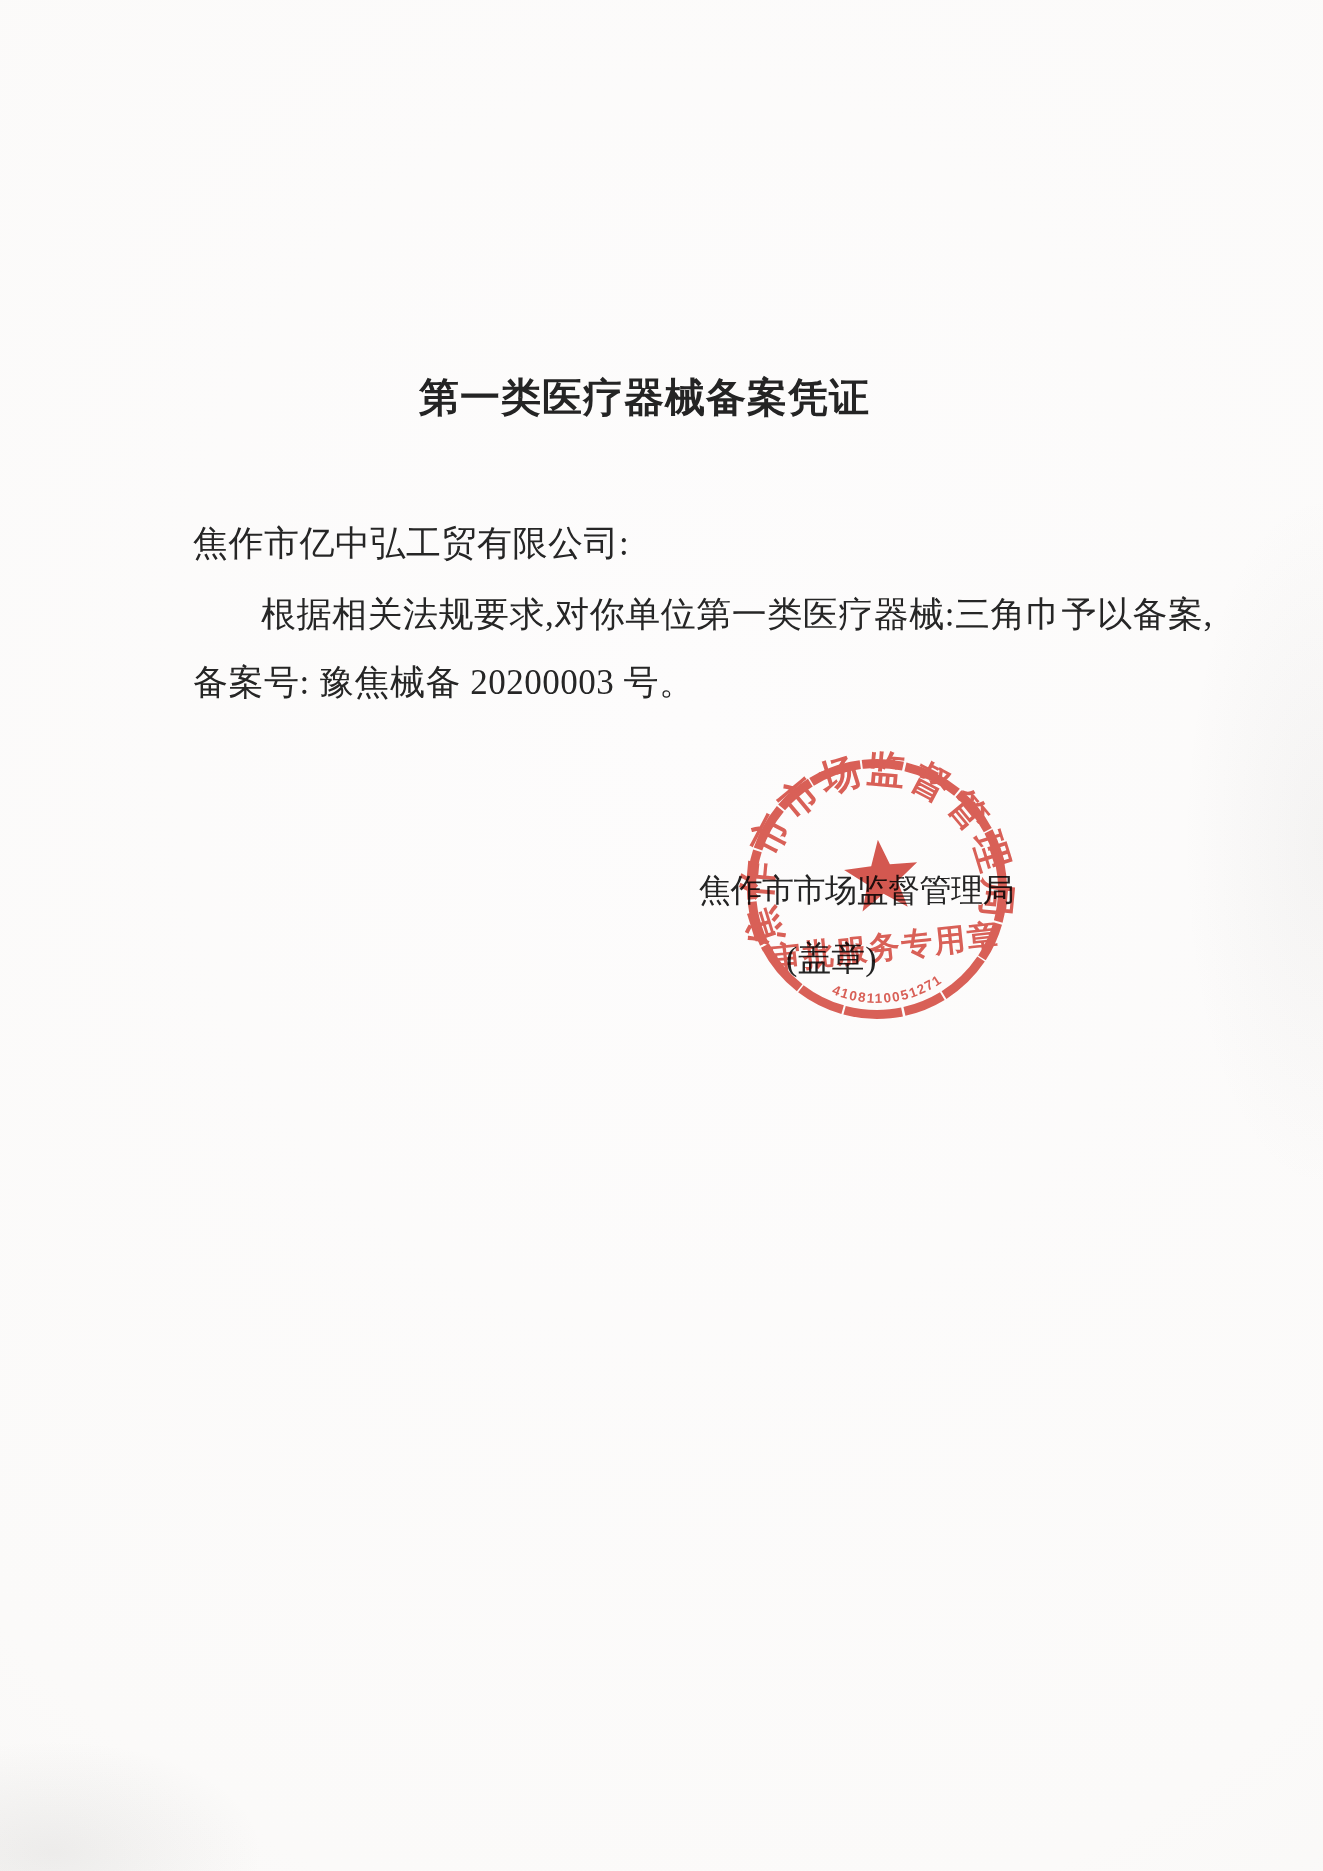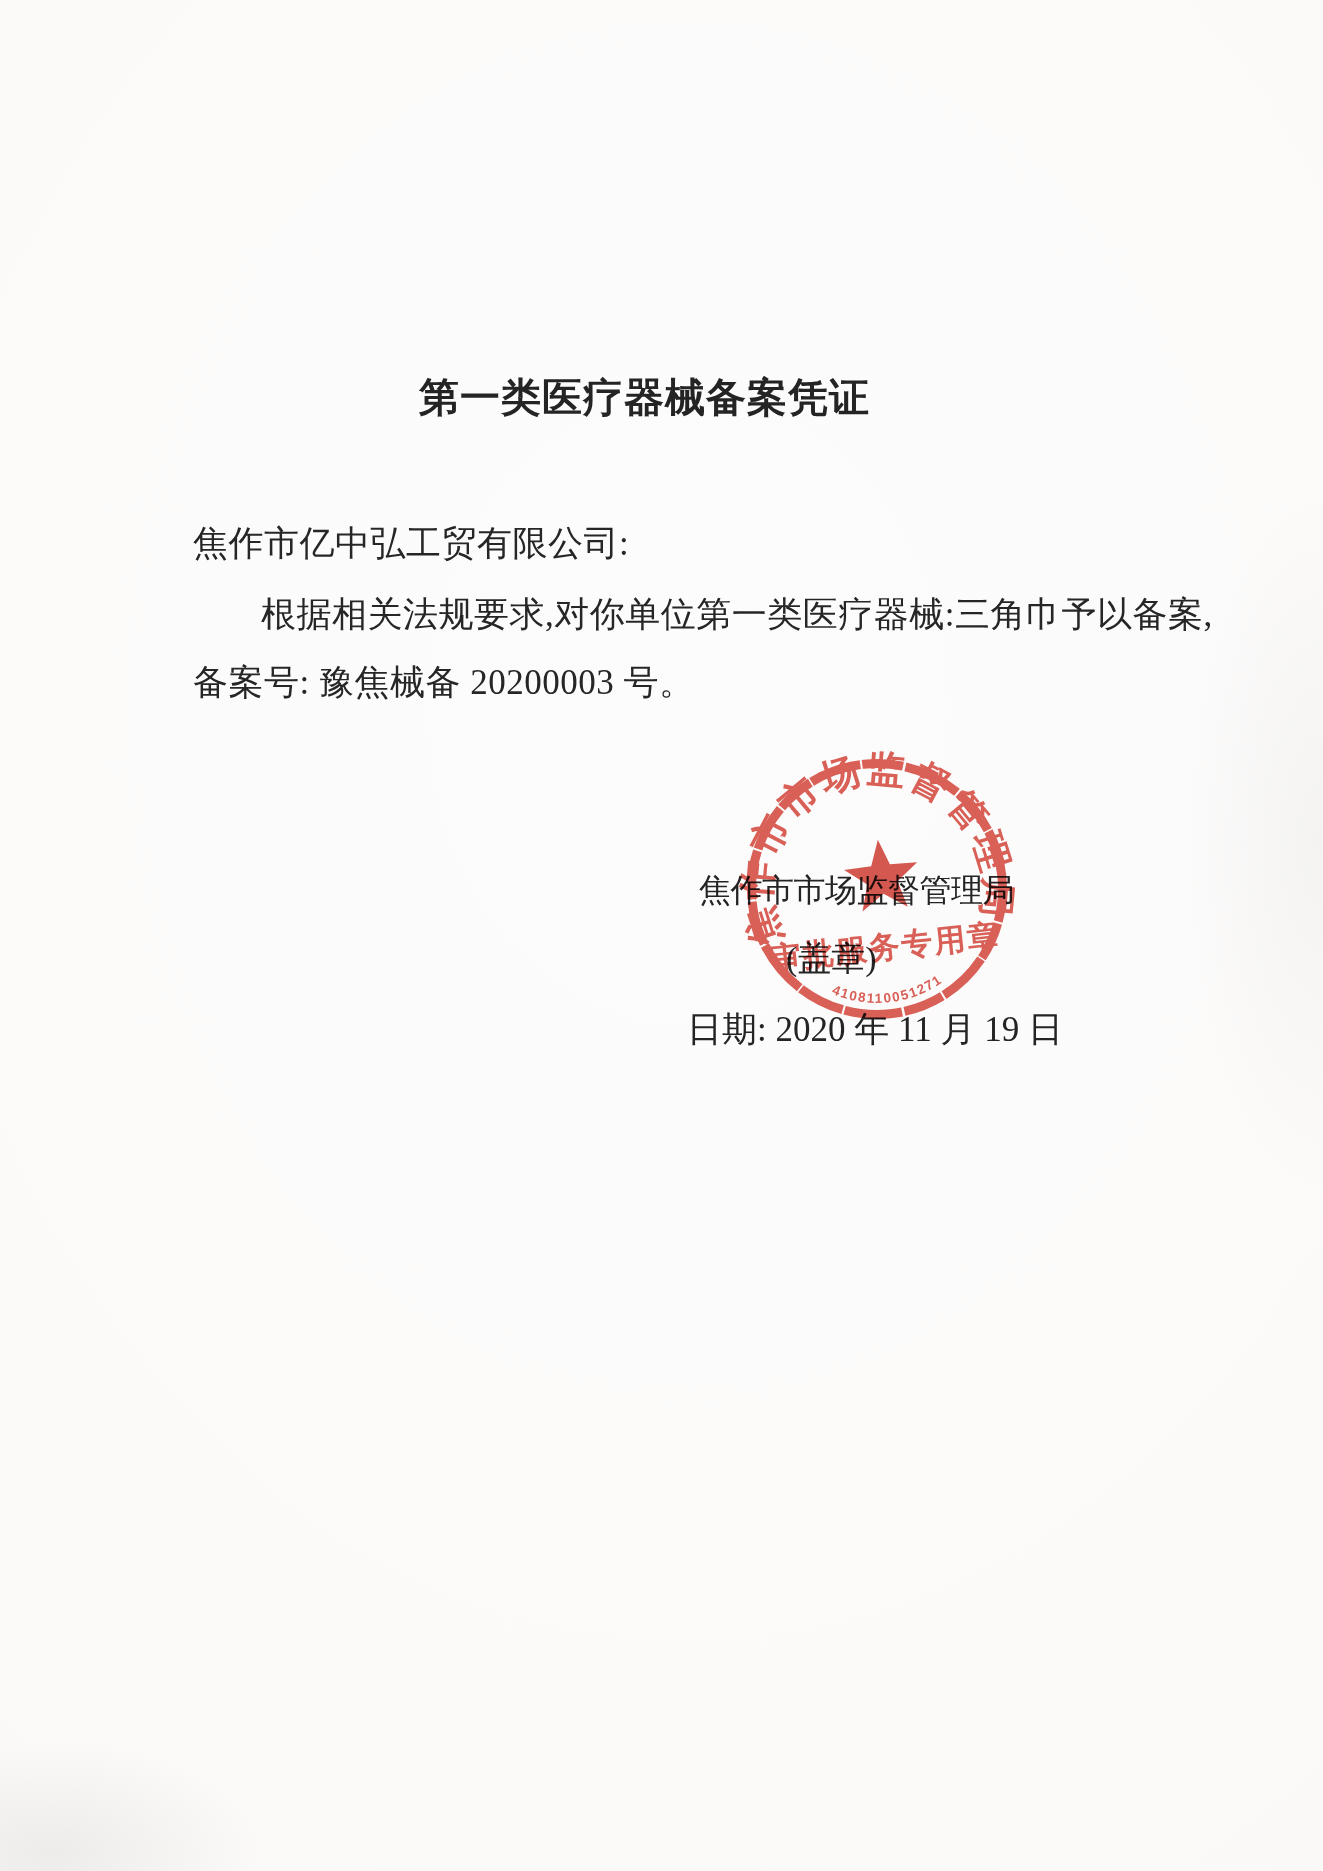--- a/index.html
+++ b/index.html
@@ -70,21 +70,20 @@
 <div class="page">
 
   <h1 class="doc-title">第一类医疗器械备案凭证</h1>
 
   <p class="line recipient">焦作市亿中弘工贸有限公司:</p>
   <p class="line body-1">根据相关法规要求,对你单位第一类医疗器械:三角巾予以备案,</p>
   <p class="line body-2">备案号: 豫焦械备 20200003 号。</p>
 
   <p class="issuer">焦作市市场监督管理局</p>
   <p class="seal-note">(盖章)</p>
-  <p class="date-line">日期: 2020 年 11 月 19 日</p>
 
   <div class="seal">
     <svg viewBox="0 0 276 276" width="276" height="276" xmlns="http://www.w3.org/2000/svg">
       <g>
         <circle class="ring" cx="138" cy="138" r="125.5" stroke="#d8534a" stroke-dasharray="46 2 38 1.5 52 2 41 2.5 58 2 47 1.5 55 2 44 2.5 49 2"></circle>
         <path id="sealTopArc" d="M 37.5 174.6 A 107 107 0 1 1 238.5 174.6" fill="none"></path>
         <text class="arc-text" fill="#d8534a" text-anchor="middle">
           <textPath href="#sealTopArc" startOffset="50%">焦作市市场监督管理局</textPath>
         </text>
         <polygon fill="#d34b42" points="144,89 153.4,114.7 180.7,115.6 159.2,132.5 166.7,158.8 144,143.5 121.3,158.8 128.8,132.5 107.3,115.6 134.6,114.7"></polygon>

